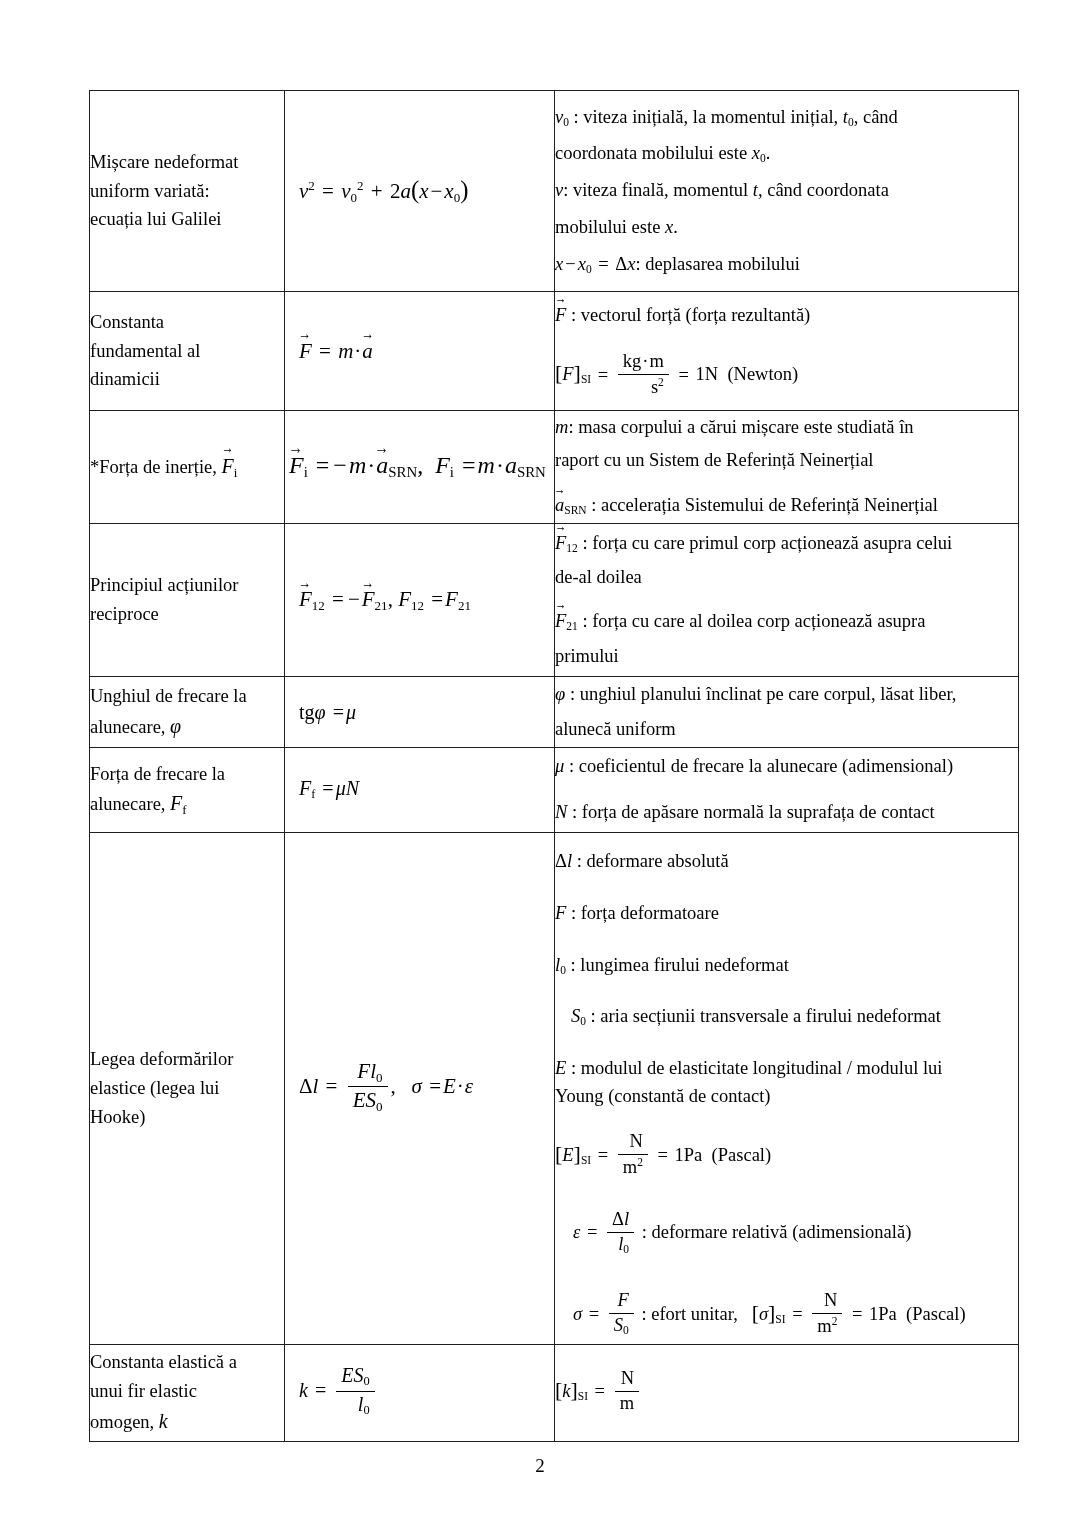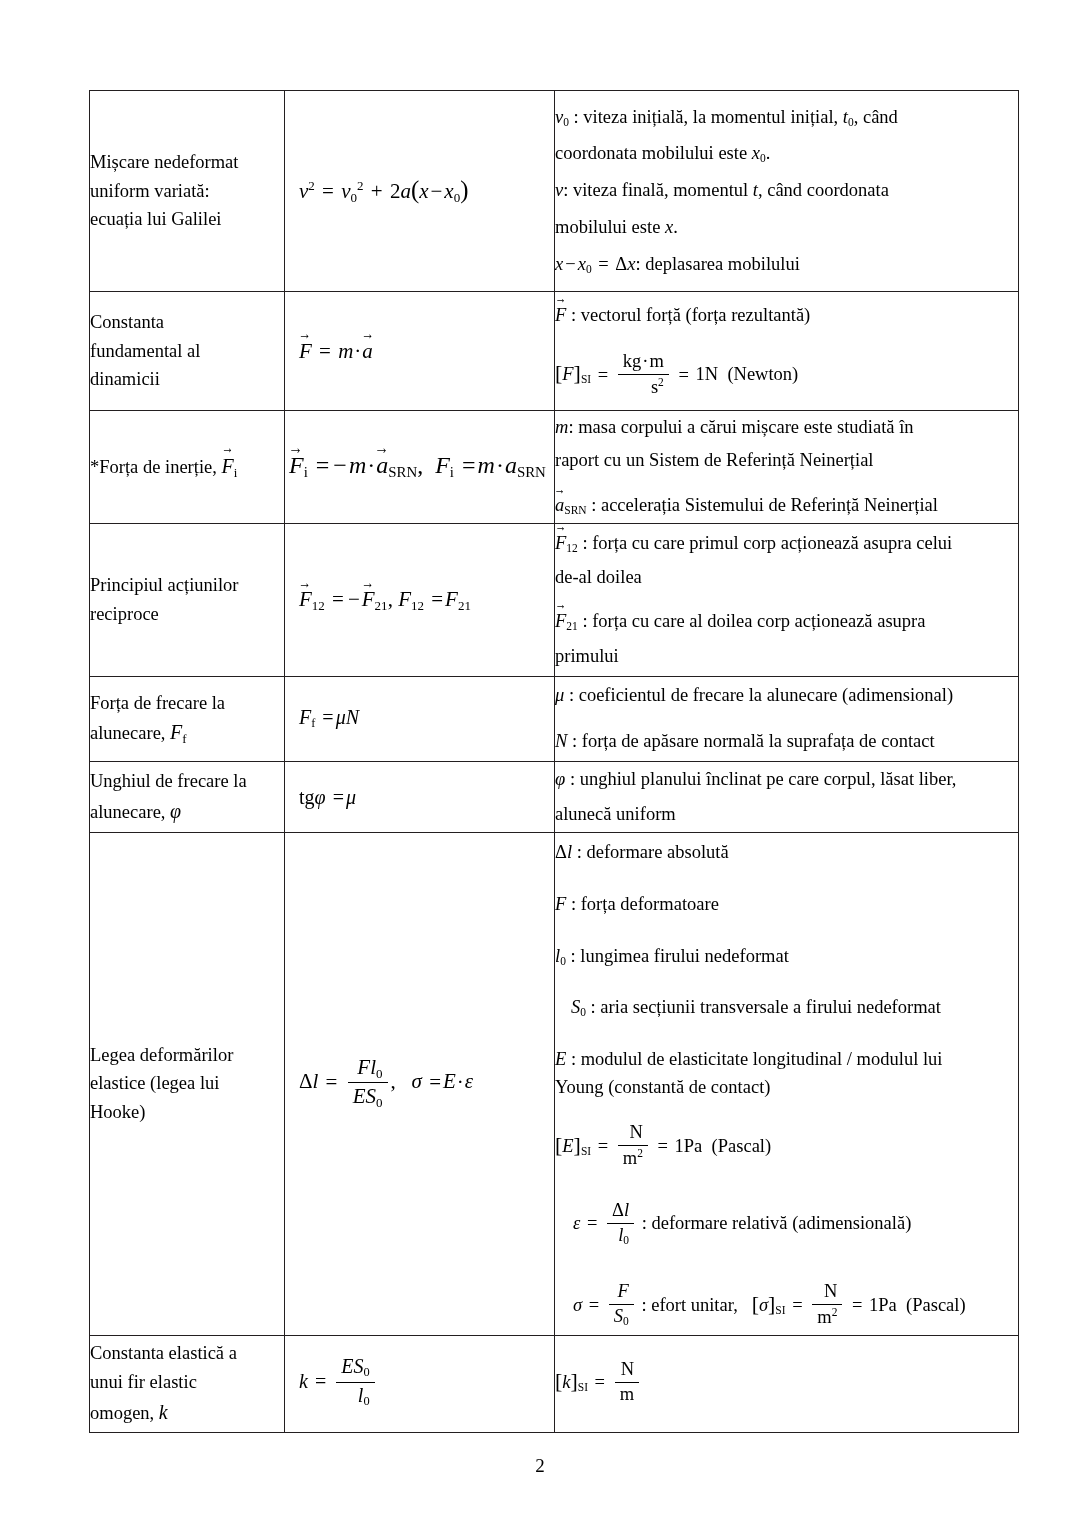--- a/index.html
+++ b/index.html
@@ -269,20 +269,47 @@
               <span>: forța cu care al doilea corp acționează asupra</span>
             </div>
             <div class="ln" style="margin-top:-2px">
               <span>primului</span>
             </div>
           </div>
         </td>
       </tr>
 
       <tr>
+        <td class="c-name" style="height:70px">
+          <div class="name-text">
+            <span>Unghiul de frecare la</span><br>
+            <span>alunecare,</span>
+            <i class="m formula" style="font-size:20px">φ</i>
+          </div>
+        </td>
+        <td class="c-form">
+          <div class="formula fcell" style="font-size:20px">
+            <span class="up">tg</span><i class="m">φ</i>
+            <span class="op">=</span><i class="m">μ</i>
+          </div>
+        </td>
+        <td class="c-desc">
+          <div class="desc">
+            <div class="ln">
+              <i class="m">φ</i>
+              <span>: unghiul planului înclinat pe care corpul, lăsat liber,</span>
+            </div>
+            <div class="ln" style="margin-top:-2px">
+              <span>alunecă uniform</span>
+            </div>
+          </div>
+        </td>
+      </tr>
+
+      <tr>
         <td class="c-name" style="height:84px">
           <div class="name-text">
             <span>Forța de frecare la</span><br>
             <span>alunecare,</span>
             <i class="m formula" style="font-size:20px">F</i><sub class="s" style="font-size:13px">f</sub>
           </div>
         </td>
         <td class="c-form">
           <div class="formula fcell" style="font-size:20px">
             <i class="m">F</i><sub class="s">f</sub>
@@ -291,47 +318,20 @@
         </td>
         <td class="c-desc">
           <div class="desc">
             <div class="ln">
               <i class="m">μ</i>
               <span>: coeficientul de frecare la alunecare (adimensional)</span>
             </div>
             <div class="ln" style="margin-top:18px">
               <i class="m">N</i>
               <span>: forța de apăsare normală la suprafața de contact</span>
-            </div>
-          </div>
-        </td>
-      </tr>
-
-      <tr>
-        <td class="c-name" style="height:70px">
-          <div class="name-text">
-            <span>Unghiul de frecare la</span><br>
-            <span>alunecare,</span>
-            <i class="m formula" style="font-size:20px">φ</i>
-          </div>
-        </td>
-        <td class="c-form">
-          <div class="formula fcell" style="font-size:20px">
-            <span class="up">tg</span><i class="m">φ</i>
-            <span class="op">=</span><i class="m">μ</i>
-          </div>
-        </td>
-        <td class="c-desc">
-          <div class="desc">
-            <div class="ln">
-              <i class="m">φ</i>
-              <span>: unghiul planului înclinat pe care corpul, lăsat liber,</span>
-            </div>
-            <div class="ln" style="margin-top:-2px">
-              <span>alunecă uniform</span>
             </div>
           </div>
         </td>
       </tr>
 
       <tr>
         <td class="c-name" style="height:470px">
           <div class="name-text">
             <span>Legea deformărilor</span><br>
             <span>elastice (legea lui</span><br>
@@ -343,21 +343,21 @@
             <span class="up">Δ</span><i class="m">l</i>
             <span class="op">=</span>
             <span class="frac">
               <span class="num"><i class="m">F</i><i class="m">l</i><sub class="s">0</sub></span>
               <span class="den"><i class="m">E</i><i class="m">S</i><sub class="s">0</sub></span>
             </span><span>,</span>&nbsp;&nbsp;
             <i class="m">σ</i>
             <span class="op">=</span><i class="m">E</i><span class="cdot">·</span><i class="m">ε</i>
           </div>
         </td>
-        <td class="c-desc" style="vertical-align:top; padding-top:4px">
+        <td class="c-desc" style="vertical-align:top; padding-top:13px">
           <div class="desc">
             <div class="ln" style="margin:2px 0 24px 0">
               <span class="up">Δ</span><i class="m">l</i>
               <span>: deformare absolută</span>
             </div>
             <div class="ln" style="margin:24px 0">
               <i class="m">F</i>
               <span>: forța deformatoare</span>
             </div>
             <div class="ln" style="margin:24px 0">

